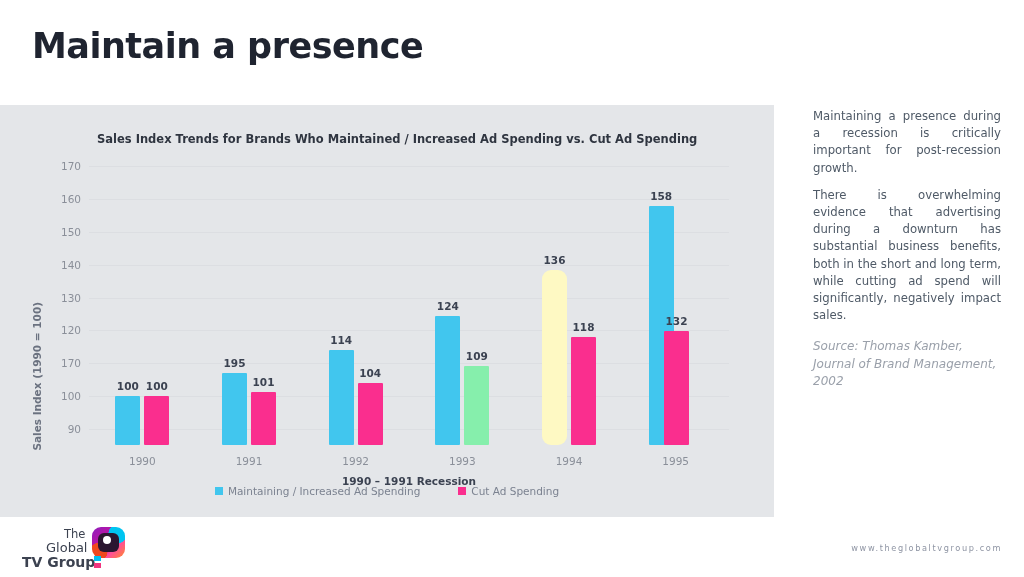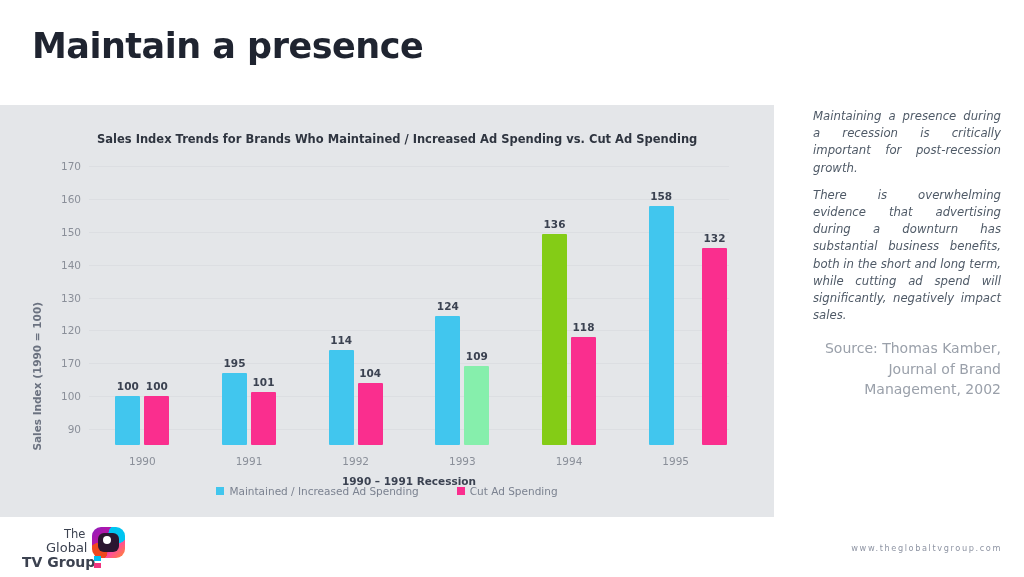--- a/index.html
+++ b/index.html
@@ -135,28 +135,28 @@
     position:absolute;
     left:813px; top:108px;
     width:188px;
   }
   #side-text p {
     font-size:11.7px;
     line-height:1.47;
     color:#4f5a67;
     text-align:justify;
     margin-bottom:10px;
-    font-style:italic;
   }
   #source-note {
     margin-top:14px;
-    font-size:14px;
+    font-size:12px;
+    font-style:italic;
     line-height:1.45;
     color:#9aa0aa;
-    text-align:right;
+    text-align:left;
   }
 
   
   #logo {
     position:absolute;
     left:22px; top:527px;
     width:120px; height:44px;
   }
   .logo-text {
     position:absolute;
@@ -263,49 +263,49 @@
         </div>
         <div class="bar b" style="left: 268.667px; bottom: 80px; height: 62.2778px; background: rgb(250, 46, 142);">
           <span class="bar-label">104</span>
         </div>
         <div class="bar a" style="left: 346.333px; bottom: 80px; height: 129px; background: rgb(65, 198, 238);">
           <span class="bar-label">124</span>
         </div>
         <div class="bar b" style="left: 375.333px; bottom: 80px; height: 78.6667px; background: #86efac;">
           <span class="bar-label">109</span>
         </div>
-        <div class="bar a" style="left: 453px; bottom: 80px; height: 211px; background: #84cc16;">
+        <div class="bar a" style="left: 453px; bottom: 80px; height: 175px; background: #fef9c3; border-radius: 9px;">
           <span class="bar-label">136</span>
         </div>
         <div class="bar b" style="left: 482px; bottom: 80px; height: 108.167px; background: rgb(250, 46, 142);">
           <span class="bar-label">118</span>
         </div>
         <div class="bar a" style="left: 559.667px; bottom: 80px; height: 239.278px; background: rgb(65, 198, 238);">
           <span class="bar-label">158</span>
         </div>
-        <div class="bar b" style="left: 613px; bottom: 80px; height: 197px; background: rgb(250, 46, 142);">
+        <div class="bar b" style="left: 575px; bottom: 80px; height: 114px; background: rgb(250, 46, 142);">
           <span class="bar-label">132</span>
         </div>
       </div>
 
     <div id="xticks">
         <div class="xtick" style="left: 53.3333px; top: auto; position: absolute; bottom: 58px;">1990</div>
         <div class="xtick" style="left: 160px; top: auto; position: absolute; bottom: 58px;">1991</div>
         <div class="xtick" style="left: 266.667px; top: auto; position: absolute; bottom: 58px;">1992</div>
         <div class="xtick" style="left: 373.333px; top: auto; position: absolute; bottom: 58px;">1993</div>
         <div class="xtick" style="left: 480px; top: auto; position: absolute; bottom: 58px;">1994</div>
         <div class="xtick" style="left: 586.667px; top: auto; position: absolute; bottom: 58px; text-align: right;">1995</div>
       </div>
     <div id="xaxis-title" style="top: auto; bottom: 38px; margin-top: 0px;">1990 – 1991 Recession</div>
   </div>
 
   <div id="legend">
       <div class="legend-item">
         <span class="legend-swatch" style="background: rgb(65, 198, 238);"></span>
-        <span>Maintained / Increased Ad Spending</span>
+        <span>Maintaining / Increased Ad Spending</span>
       </div>
       <div class="legend-item">
         <span class="legend-swatch" style="background: rgb(250, 46, 142);"></span>
         <span>Cut Ad Spending</span>
       </div>
     </div>
 </div>
 
 <div id="side-text">
   <p>Maintaining a presence during a recession is critically important for post-recession growth.</p>

